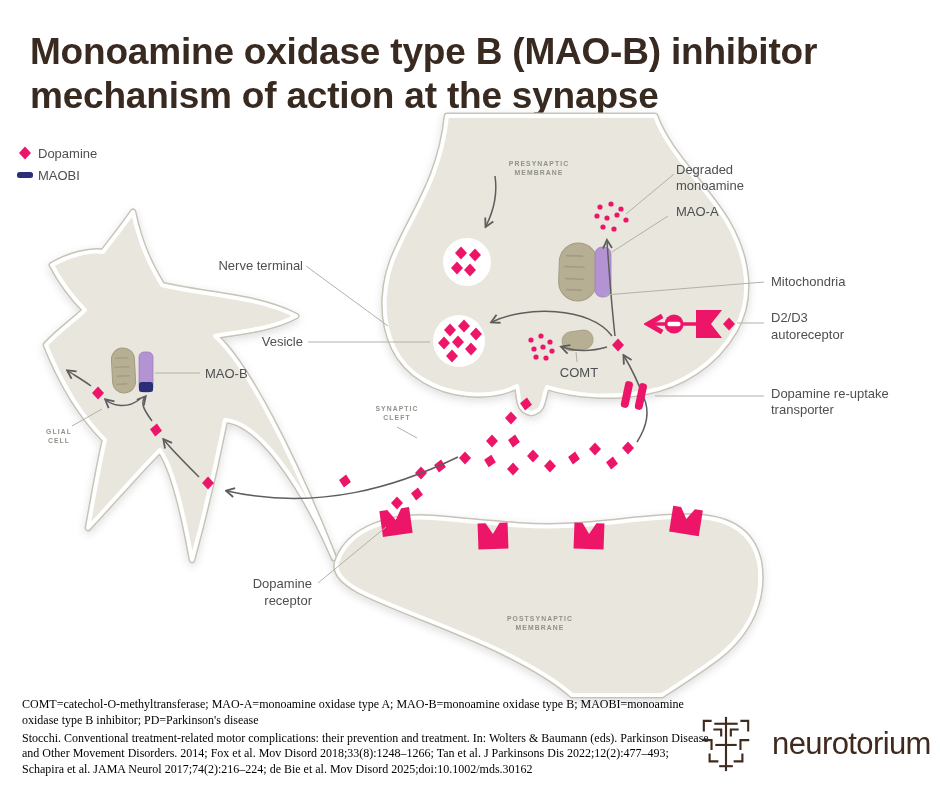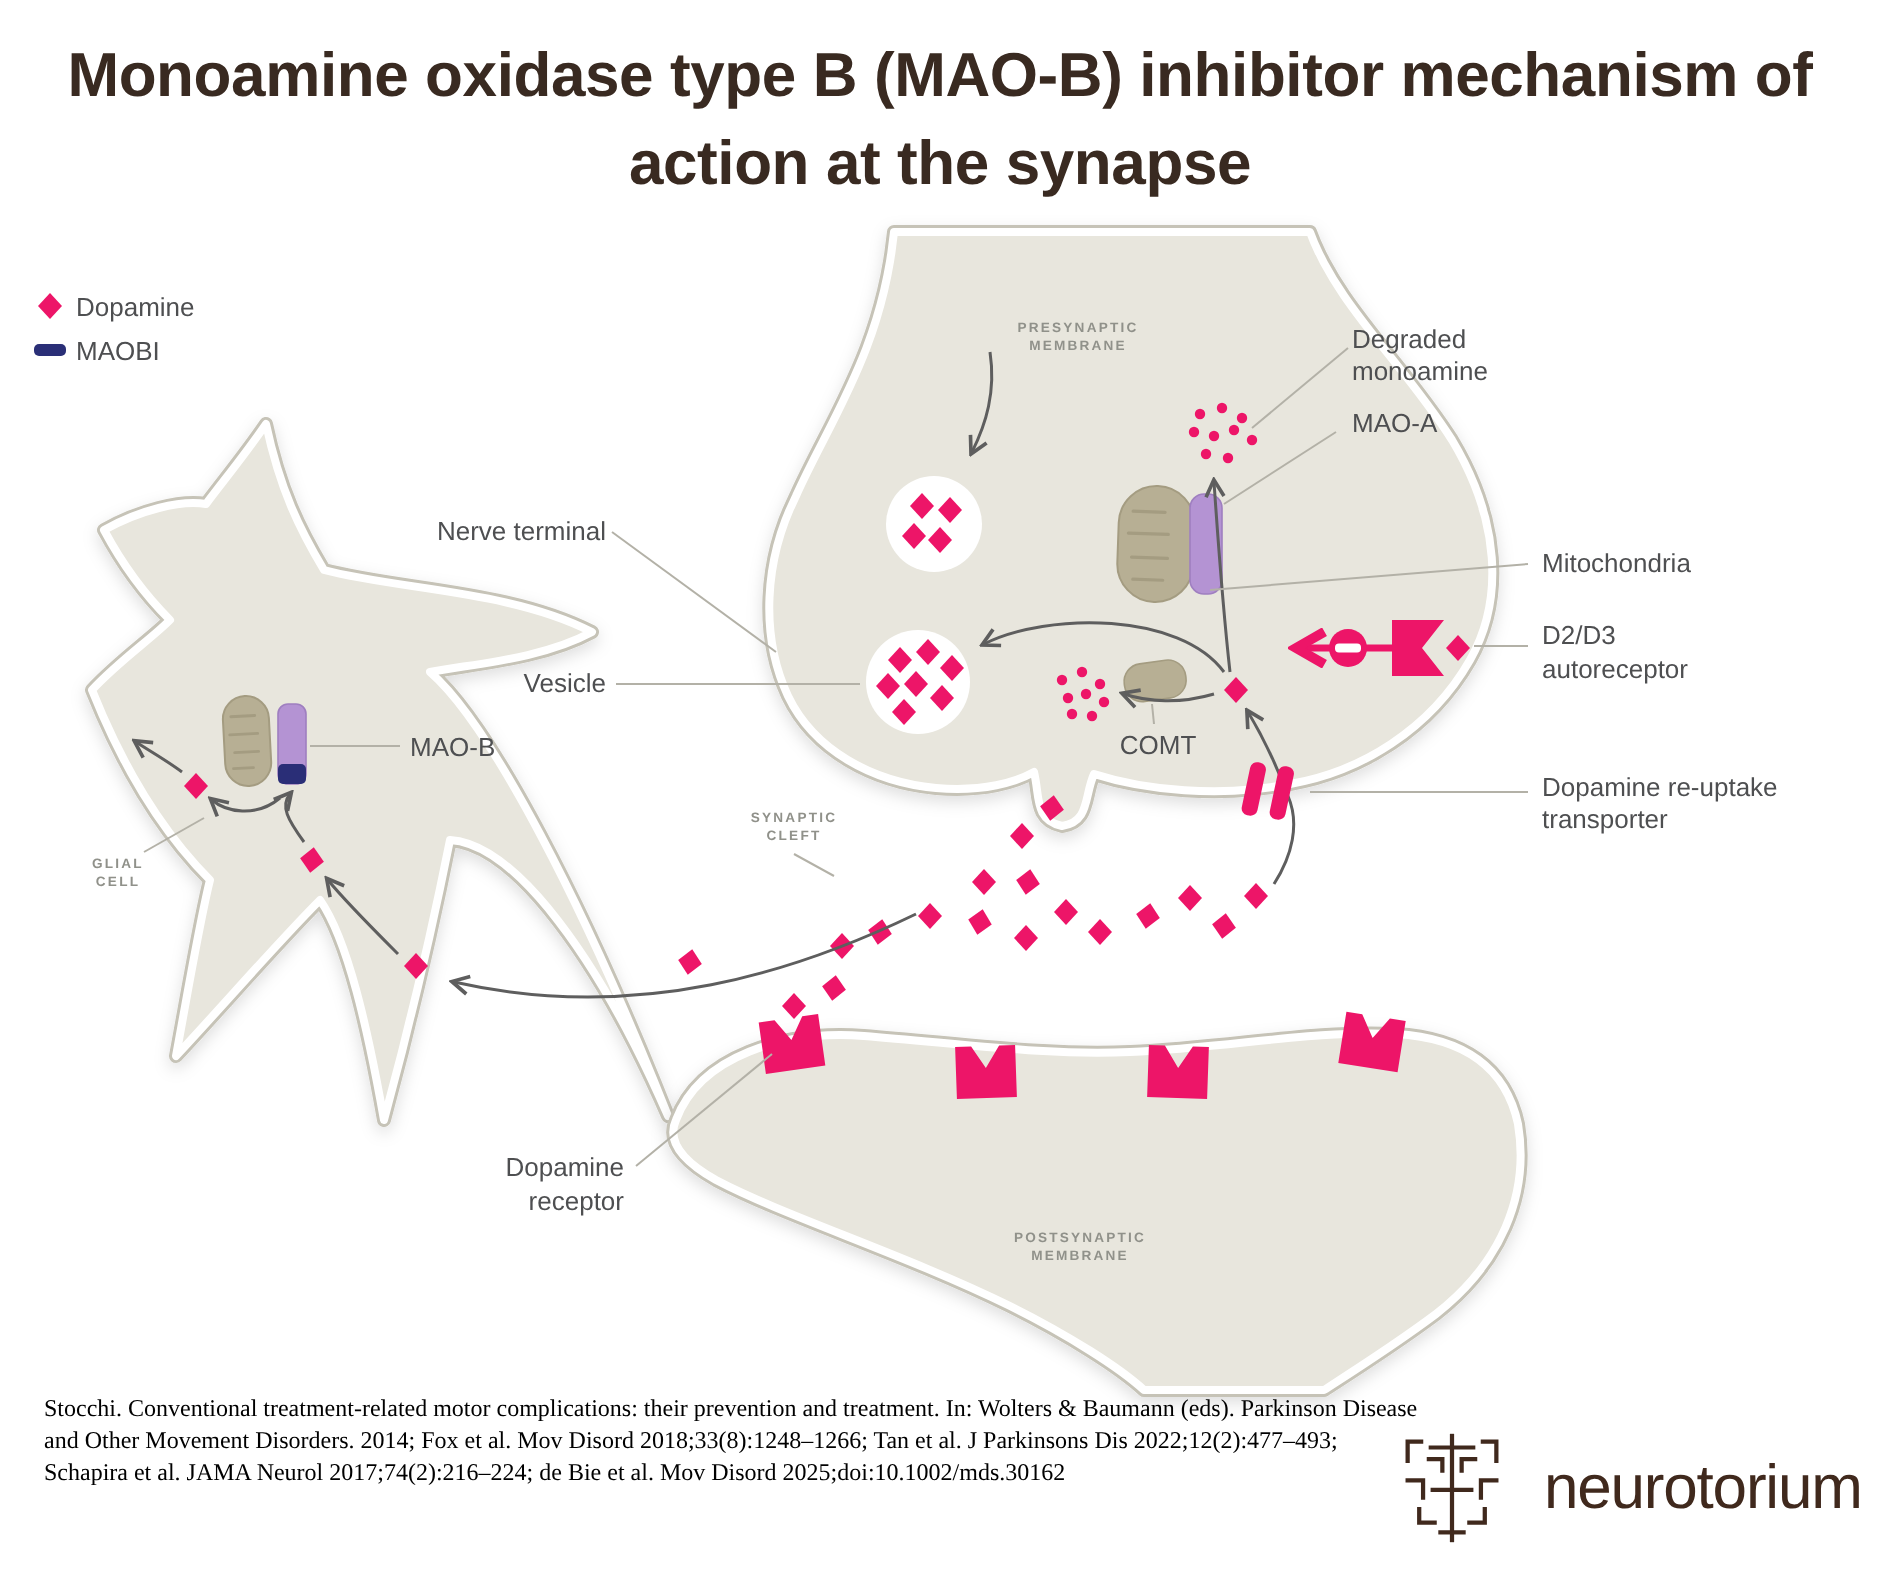--- a/index.html
+++ b/index.html
@@ -1,19 +1,19 @@
 <!DOCTYPE html>
 <html><head>
 <meta charset="utf-8">
 <style>
   html,body{margin:0;padding:0;background:#ffffff;}
   body{width:940px;height:788px;position:relative;overflow:hidden;
        font-family:"Liberation Sans",sans-serif;}
-  .title{position:absolute;top:16px;left:0;right:0;margin:0 auto;max-width:880px;
-         text-align:center;font-size:31px;line-height:44px;font-weight:bold;
+  .title{position:absolute;top:30px;left:0;right:0;margin:0 auto;max-width:880px;
+         font-size:37px;line-height:44px;font-weight:bold;
          color:#392A21;letter-spacing:-0.2px;}
   svg.diagram{position:absolute;top:0;left:0;}
   svg text{font-family:"Liberation Sans",sans-serif;fill:#4E4F51;font-size:13px;}
   svg text.tiny{font-size:6.8px;letter-spacing:1.1px;fill:#90918A;font-weight:bold;}
   .footnotes{position:absolute;left:22px;top:697px;width:690px;
              font-family:"Liberation Serif",serif;font-size:12px;line-height:1.32;color:#000;}
   .footnotes p{margin:0 0 2px 0;}
   .logo{position:absolute;left:699px;top:712px;width:232px;height:64px;
         display:flex;align-items:center;gap:19px;}
   .logo .wordmark{font-size:31px;color:#40291D;letter-spacing:-0.6px;}
@@ -264,20 +264,21 @@
     <text x="771" y="339">autoreceptor</text>
     <text x="579" y="377" text-anchor="middle">COMT</text>
     <text x="771" y="398">Dopamine re-uptake</text>
     <text x="771" y="414">transporter</text>
     <text x="312" y="588" text-anchor="end">Dopamine</text>
     <text x="312" y="605" text-anchor="end">receptor</text>
   </g>
 </svg>
 
 <div class="footnotes">
+  <p>COMT=catechol-O-methyltransferase; MAO-A=monoamine oxidase type A; MAO-B=monoamine oxidase type B;  MAOBI=monoamine oxidase type B inhibitor; PD=Parkinson's disease</p>
   <p>Stocchi. Conventional treatment-related motor complications: their prevention and treatment. In: Wolters &amp; Baumann (eds). Parkinson Disease and Other Movement Disorders. 2014; Fox et al. Mov Disord 2018;33(8):1248–1266; Tan et al. J Parkinsons Dis 2022;12(2):477–493; Schapira et al. JAMA Neurol 2017;74(2):216–224; de Bie et al. Mov Disord 2025;doi:10.1002/mds.30162</p>
 </div>
 
 <div class="logo">
   <svg width="54" height="58" viewBox="0 0 56 60">
     <g fill="none" stroke="#40291D" stroke-width="2.2" stroke-linecap="square">
       <path d="M28,3 V57"></path>
       <path d="M17,9 H39"></path>
       <path d="M12,6 H5 V16"></path>
       <path d="M44,6 H51 V16"></path>

